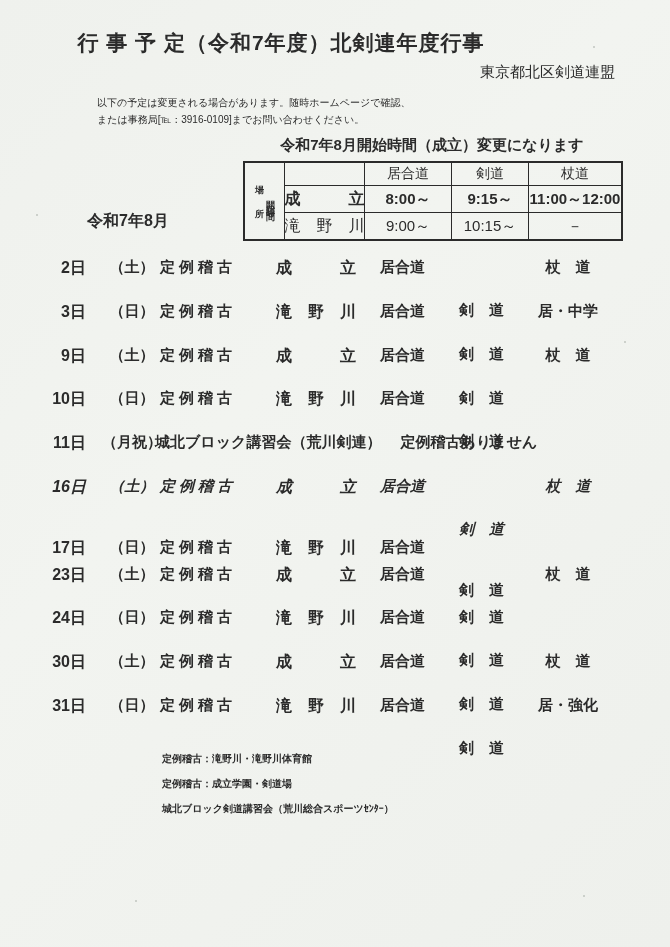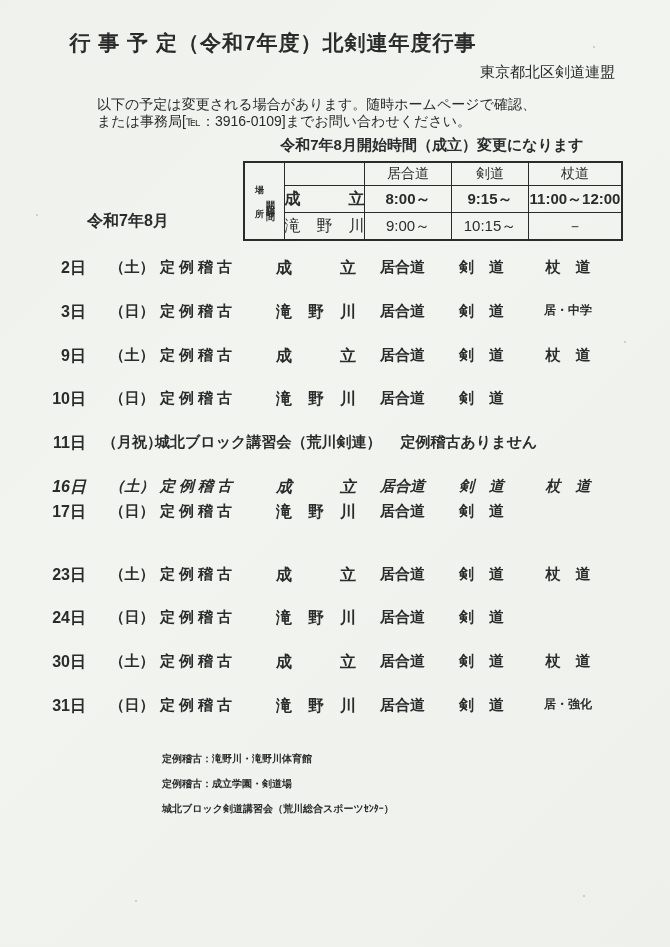--- a/index.html
+++ b/index.html
@@ -12,23 +12,23 @@
     width:670px;height:947px;
     margin:0 auto;
     background:linear-gradient(135deg,#eff1ed 0%,#f2f4f0 40%,#eef0ec 100%);
     color:#2b2b2b;
     overflow:hidden;
   }
   .abs{position:absolute;white-space:pre;}
 
   
   .title{left:0;top:29px;width:546px;text-align:center;
-         font-size:21px;font-weight:700;letter-spacing:1px;}
+         font-size:21px;font-weight:700;letter-spacing:1px;padding-left:8px;}
   .org{right:55px;top:63px;font-size:15px;}
-  .note{left:97px;font-size:14px;}
+  .note{left:97px;font-size:10px;}
   .note1{top:96px;}
   .note2{top:113px;}
   .month{left:87px;top:211px;font-size:16px;font-weight:700;}
 
   
   .tt-notice{left:240px;top:136px;width:384px;text-align:center;
              font-size:15px;font-weight:700;}
   .tt{left:243px;top:161px;width:376px;height:76px;
       display:grid;
       grid-template-columns:39px 80px 87px 77px 93px;
@@ -50,23 +50,23 @@
 
   
   .srow{position:absolute;left:0;width:538px;height:20px;font-size:15px;}
   .srow span{position:absolute;top:0;white-space:pre;}
   .c-day{left:30px;width:56px;text-align:right;font-weight:700;font-size:16px;}
   .c-wd{left:96px;width:72px;text-align:center;font-weight:700;}
   .c-event{left:160px;letter-spacing:4px;font-weight:600;}
   .c-eventfull{left:155px;letter-spacing:0;font-weight:700;}
   .c-place{left:276px;width:84px;font-size:16px;font-weight:600;}
   .c-iaido{left:380px;font-weight:600;}
-  .c-kendo{left:459px;font-weight:600;}
+  .c-kendo{left:459px;font-weight:600;margin-top:43px;}
   .c-extra{left:512px;width:112px;text-align:center;font-weight:600;}
-  .c-extra.hl{font-weight:700;font-size:12px;}
+  .c-extra.hl{font-weight:700;font-size:15px;}
 
   
   .foot{left:162px;font-size:10px;font-weight:700;}
   .foot1{top:752px;}
   .foot2{top:777px;}
   .foot3{top:802px;}
 
   
   .speck{position:absolute;width:2px;height:2px;background:#9aa09a;border-radius:50%;opacity:.55;}
 </style>
@@ -153,21 +153,21 @@
   </div>
       <div class="srow" style="top: 477px; font-style: italic;">
     <span class="c-day">16日</span>
     <span class="c-wd">（土）</span>
     <span class="c-event">定例稽古</span>
     <span class="c-place">成　　　立</span>
     <span class="c-iaido">居合道</span>
     <span class="c-kendo">剣　道</span>
     <span class="c-extra">杖　道</span>
   </div>
-      <div class="srow" style="top: 502px; padding-left: 34px;">
+      <div class="srow" style="top: 538px; padding-left: 34px;">
     <span class="c-day">17日</span>
     <span class="c-wd">（日）</span>
     <span class="c-event">定例稽古</span>
     <span class="c-place">滝　野　川</span>
     <span class="c-iaido">居合道</span>
     <span class="c-kendo">剣　道</span>
     <span class="c-extra"></span>
   </div>
       <div class="srow" style="top: 565px;">
     <span class="c-day">23日</span>

